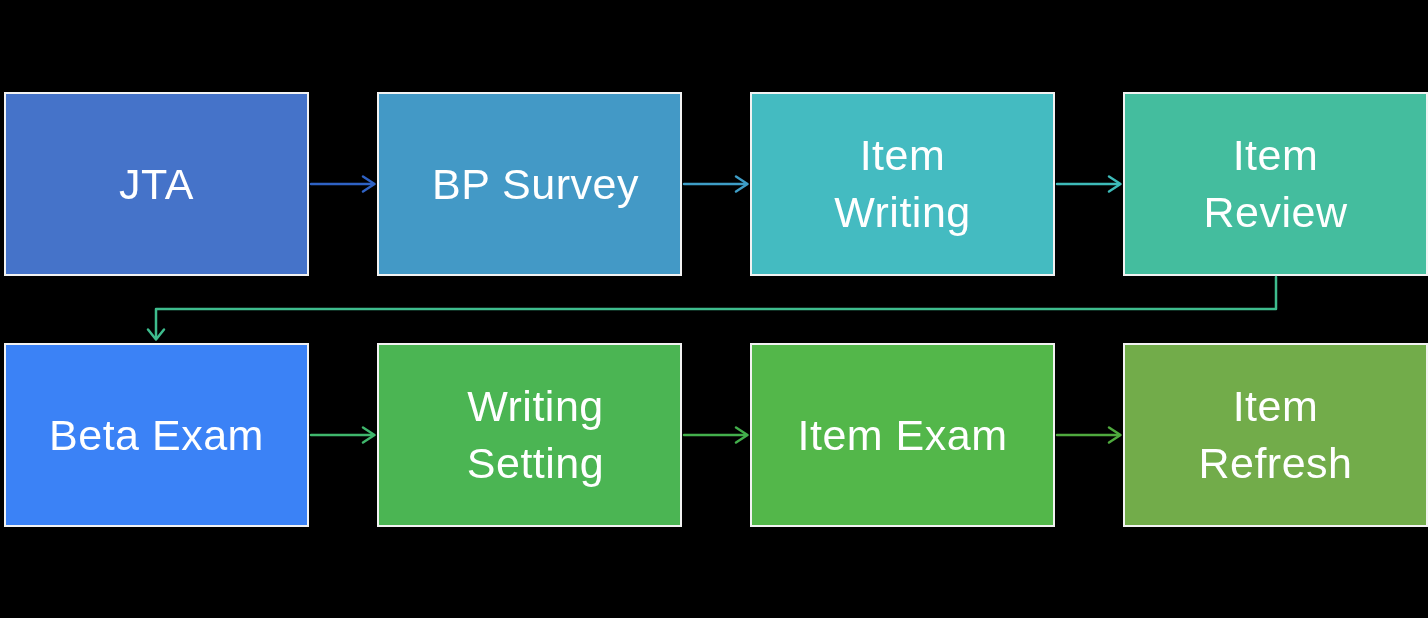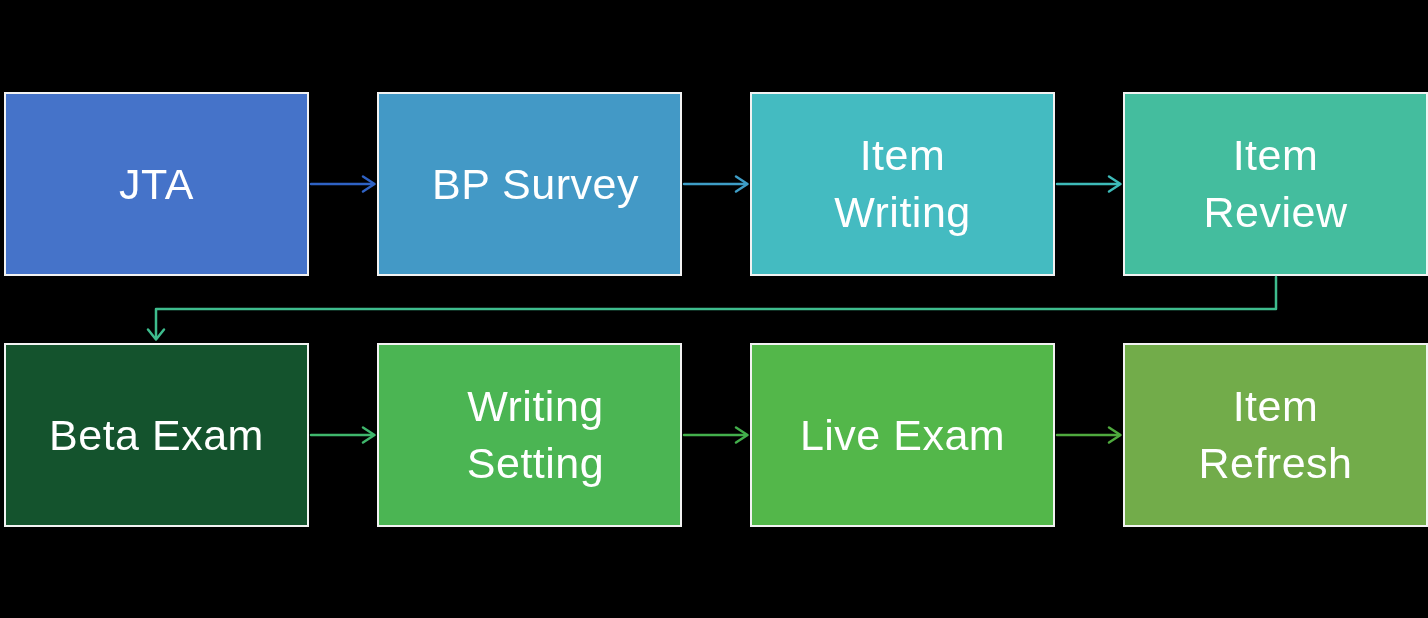--- a/index.html
+++ b/index.html
@@ -68,31 +68,31 @@
   <div class="box r1 c3" style="background-color: rgb(68, 187, 193);">
     <span class="label">Item
 Writing</span>
   </div>
 
   <div class="box r1 c4" style="background-color: rgb(68, 189, 158);">
     <span class="label">Item
 Review</span>
   </div>
 
-  <div class="box r2 c1" style="background-color: #14532d;">
+  <div class="box r2 c1" style="background-color: #3b82f6;">
     <span class="label">Beta Exam</span>
   </div>
 
   <div class="box r2 c2" style="background-color: rgb(75, 181, 83);">
     <span class="label">Writing
 Setting</span>
   </div>
 
   <div class="box r2 c3" style="background-color: rgb(83, 183, 74);">
-    <span class="label">Live Exam</span>
+    <span class="label">Item Exam</span>
   </div>
 
   <div class="box r2 c4" style="background-color: rgb(114, 172, 74);">
     <span class="label">Item
 Refresh</span>
   </div>
 
   <svg class="arrows" width="1428" height="618" viewBox="0 0 1428 618">
 
     <g style="stroke: rgb(47, 98, 196);">

